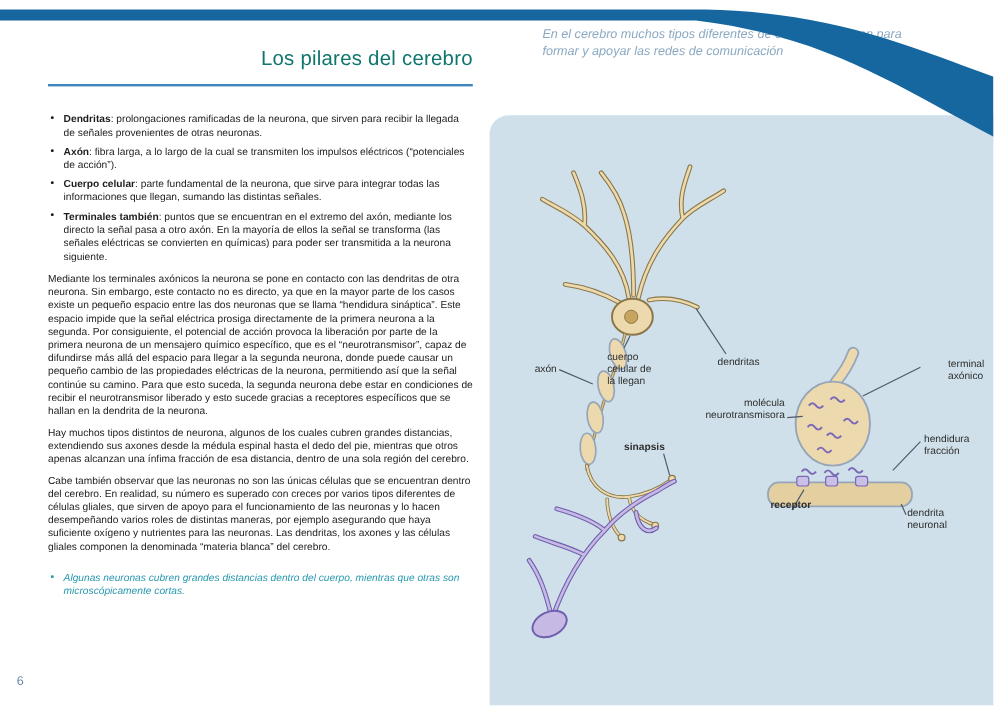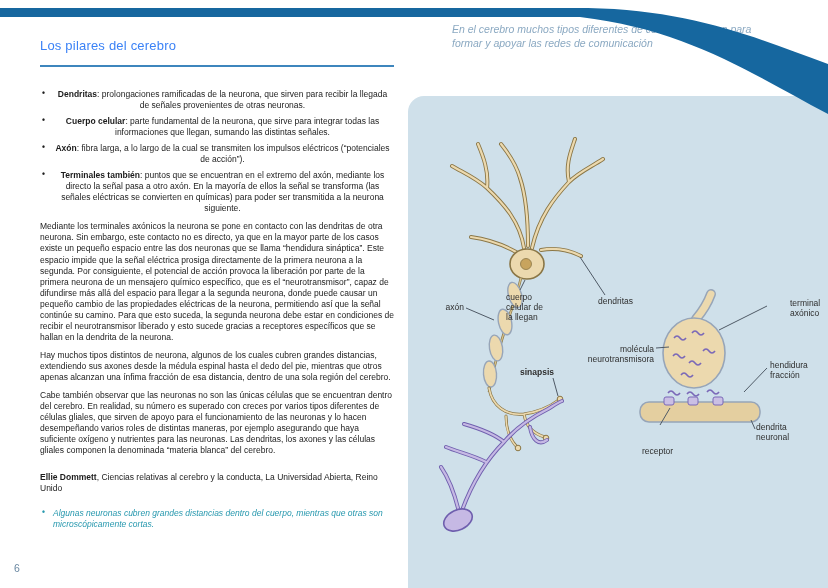--- a/index.html
+++ b/index.html
@@ -15,25 +15,25 @@
     background:#cfe0ea;border-top-left-radius:16px;z-index:1;
   }
   .quote{
     position:absolute;left:452px;top:22px;width:320px;z-index:2;
     font-style:italic;font-size:10.5px;line-height:1.35;color:#8ba9c2;
   }
   .article{
     position:absolute;left:40px;top:38px;width:354px;z-index:2;
     color:#1c1c1c;font-size:8.5px;line-height:1.3;
   }
-  .title{font-size:13px;font-weight:400;color:#3b82f6;letter-spacing:.2px;margin:0 0 10px 0;}
+  .title{font-size:17px;font-weight:400;color:#0f766e;letter-spacing:.2px;margin:0 0 10px 0;text-align:right;}
   .rule{height:2px;background:#3e86bd;margin:0 0 22px 0;}
   .article p{margin:0 0 7px 0;}
   ul.parts{list-style:none;margin:0 0 7px 0;padding:0;}
-  ul.parts li{position:relative;padding-left:13px;margin:0 2px 5px 0;text-align:center;}
+  ul.parts li{position:relative;padding-left:13px;margin:0 2px 5px 0;}
   ul.parts li::before{content:"\2022";position:absolute;left:2px;top:-1px;font-weight:bold;}
   .attr{margin-top:16px !important;}
   ul.keys{list-style:none;margin:14px 0 0 0;padding:0;color:#2798ae;font-style:italic;}
   ul.keys li{position:relative;padding-left:13px;margin:0 0 6px 0;}
   ul.keys li::before{content:"\2022";position:absolute;left:2px;top:-1px;font-weight:bold;font-style:normal;}
   .pagenum{position:absolute;left:14px;bottom:14px;font-size:10.5px;color:#6a88a2;z-index:2;}
   .diagram-art{position:absolute;left:0;top:0;z-index:1;}
   .dlabel{position:absolute;font-size:8.5px;line-height:1.18;color:#2e2e2e;z-index:2;}
   .al-r{text-align:right;}
 </style>
@@ -107,49 +107,48 @@
       </g>
     </g>
 
     <path d="M58,212 L86,224 M112,194 L117,184 M197,199 L172,161 M359,210 L311,234 M248,252 L261,251 M359,272 L336,296 M145,282 L150,300 M252,329 L262,312 M347,333 L343,324" fill="none" stroke="#4f5a66" stroke-width="1"></path>
   </svg>
 
   <div class="dlabel al-r" style="left:18px;top:206px;width:38px;">axón</div>
   <div class="dlabel" style="left:98px;top:196px;width:40px;">cuerpo celular de la llegan</div>
   <div class="dlabel" style="left:190px;top:200px;width:52px;">dendritas</div>
   <div class="dlabel" style="left:382px;top:202px;width:48px;">terminal axónico</div>
-  <div class="dlabel al-r" style="left:156px;top:248px;width:90px;">molécula neurotransmisora</div>
+  <div class="dlabel al-r" style="left:156px;top:234px;width:90px;">molécula neurotransmisora</div>
   <div class="dlabel" style="left:362px;top:264px;width:50px;">hendidura fracción</div>
   <div class="dlabel" style="left:112px;top:271px;width:40px;font-weight:bold;">sinapsis</div>
-  <div class="dlabel" style="left:234px;top:350px;width:46px;">receptor</div>
+  <div class="dlabel" style="left:234px;top:319px;width:46px;font-weight:bold;">receptor</div>
   <div class="dlabel" style="left:348px;top:326px;width:48px;">dendrita neuronal</div>
 </div>
 
 <svg class="swoosh" width="828" height="130" viewBox="0 0 828 130">
   <path d="M0,8 L588,8 C690,10 752,36 828,64 L828,114 C748,72 688,30 580,17 L0,17 Z" fill="#16679f"></path>
 </svg>
 
 <div class="quote">En el cerebro muchos tipos diferentes de células colaboran para formar y apoyar las redes de comunicación</div>
 
 <div class="article">
   <h1 class="title">Los pilares del cerebro</h1>
   <div class="rule"></div>
 
 
   <ul class="parts">
     <li><strong>Dendritas</strong><span>: prolongaciones ramificadas de la neurona, que sirven para recibir la llegada de señales provenientes de otras neuronas.</span></li>
+    <li><strong>Axón</strong><span>: fibra larga, a lo largo de la cual se transmiten los impulsos eléctricos (“potenciales de acción”).</span></li>
     <li><strong>Cuerpo celular</strong><span>: parte fundamental de la neurona, que sirve para integrar todas las informaciones que llegan, sumando las distintas señales.</span></li>
-    <li><strong>Axón</strong><span>: fibra larga, a lo largo de la cual se transmiten los impulsos eléctricos (“potenciales de acción”).</span></li>
     <li><strong>Terminales también</strong><span>: puntos que se encuentran en el extremo del axón, mediante los directo la señal pasa a otro axón. En la mayoría de ellos la señal se transforma (las señales eléctricas se convierten en químicas) para poder ser transmitida a la neurona siguiente.</span></li>
   </ul>
 
   <p>Mediante los terminales axónicos la neurona se pone en contacto con las dendritas de otra neurona. Sin embargo, este contacto no es directo, ya que en la mayor parte de los casos existe un pequeño espacio entre las dos neuronas que se llama “hendidura sináptica”. Este espacio impide que la señal eléctrica prosiga directamente de la primera neurona a la segunda. Por consiguiente, el potencial de acción provoca la liberación por parte de la primera neurona de un mensajero químico específico, que es el “neurotransmisor”, capaz de difundirse más allá del espacio para llegar a la segunda neurona, donde puede causar un pequeño cambio de las propiedades eléctricas de la neurona, permitiendo así que la señal continúe su camino. Para que esto suceda, la segunda neurona debe estar en condiciones de recibir el neurotransmisor liberado y esto sucede gracias a receptores específicos que se hallan en la dendrita de la neurona.</p>
   <p>Hay muchos tipos distintos de neurona, algunos de los cuales cubren grandes distancias, extendiendo sus axones desde la médula espinal hasta el dedo del pie, mientras que otros apenas alcanzan una ínfima fracción de esa distancia, dentro de una sola región del cerebro.</p>
   <p>Cabe también observar que las neuronas no son las únicas células que se encuentran dentro del cerebro. En realidad, su número es superado con creces por varios tipos diferentes de células gliales, que sirven de apoyo para el funcionamiento de las neuronas y lo hacen desempeñando varios roles de distintas maneras, por ejemplo asegurando que haya suficiente oxígeno y nutrientes para las neuronas. Las dendritas, los axones y las células gliales componen la denominada “materia blanca” del cerebro.</p>
 
-  <p class="attr"><strong>Ellie Dommett</strong><span>, Ciencias relativas al cerebro y la conducta, La Universidad Abierta, Reino Unido</span></p>
 
   <ul class="keys">
     <li>Algunas neuronas cubren grandes distancias dentro del cuerpo, mientras que otras son microscópicamente cortas.</li>
   </ul>
 </div>
 
 <div class="pagenum">6</div>
 
 </body></html>

